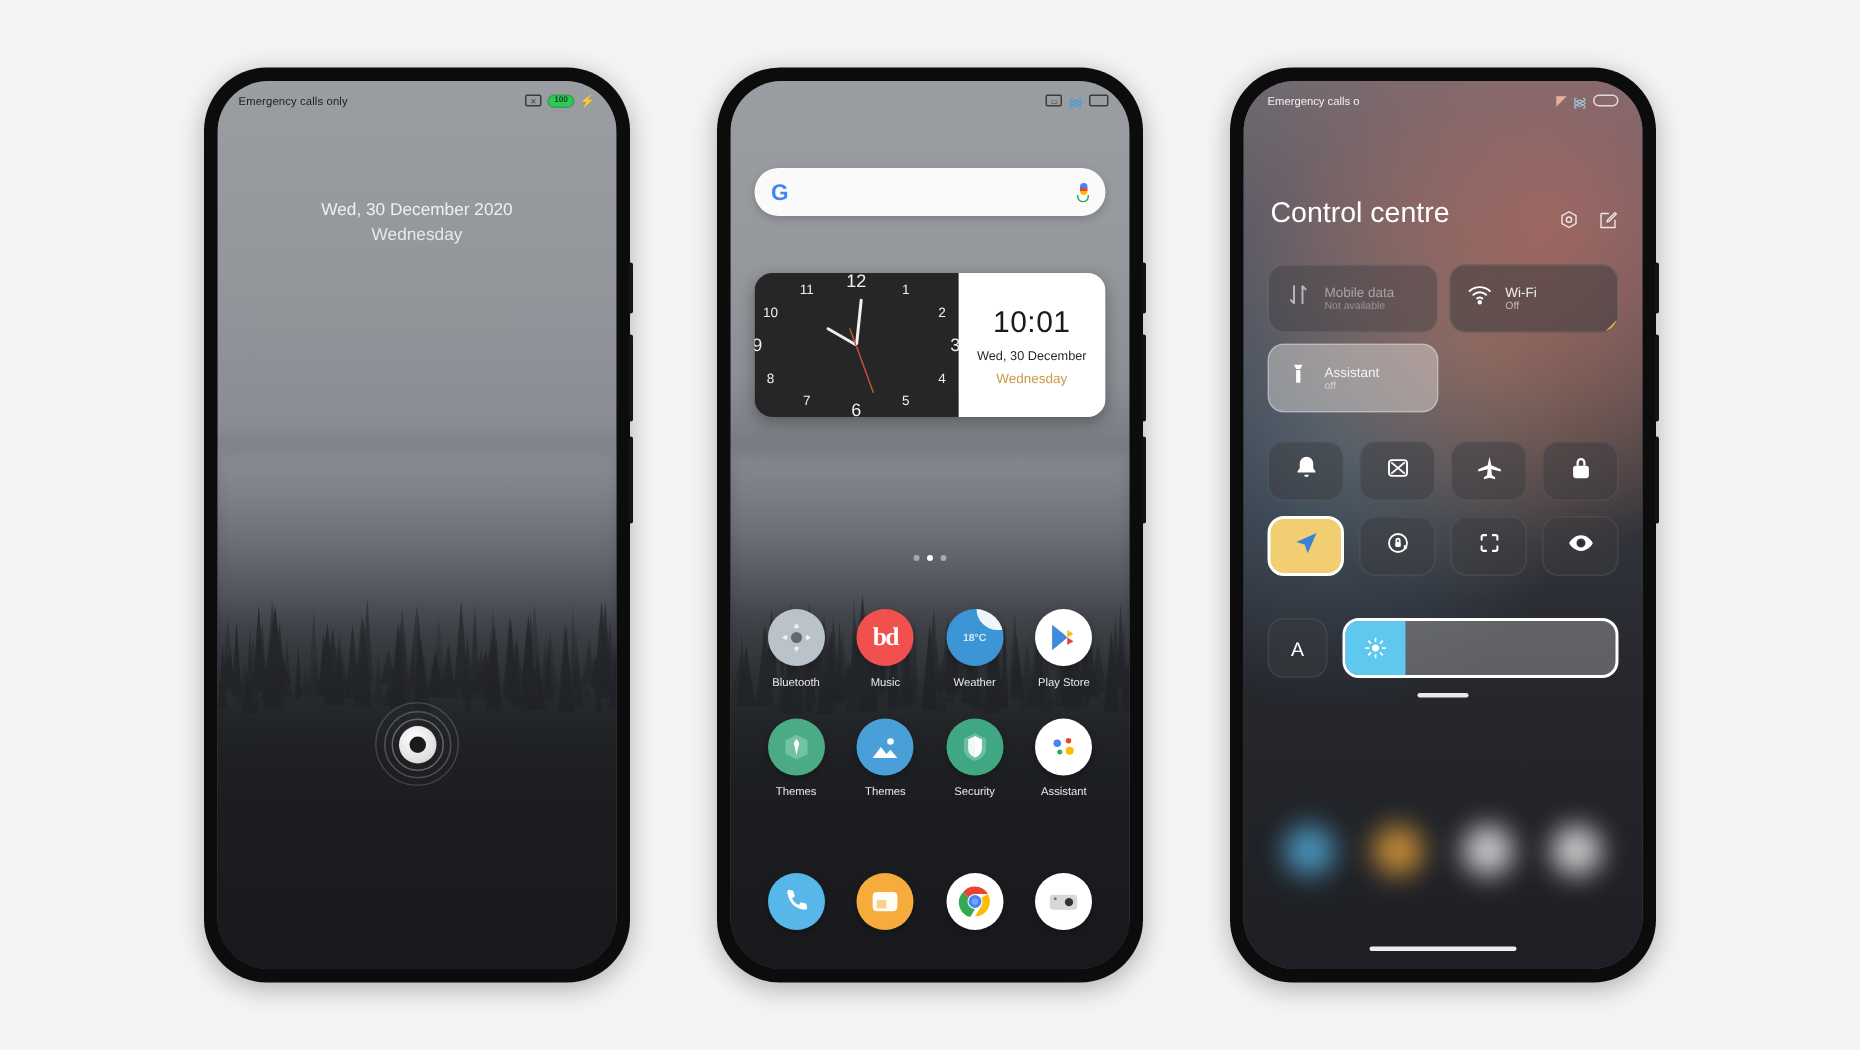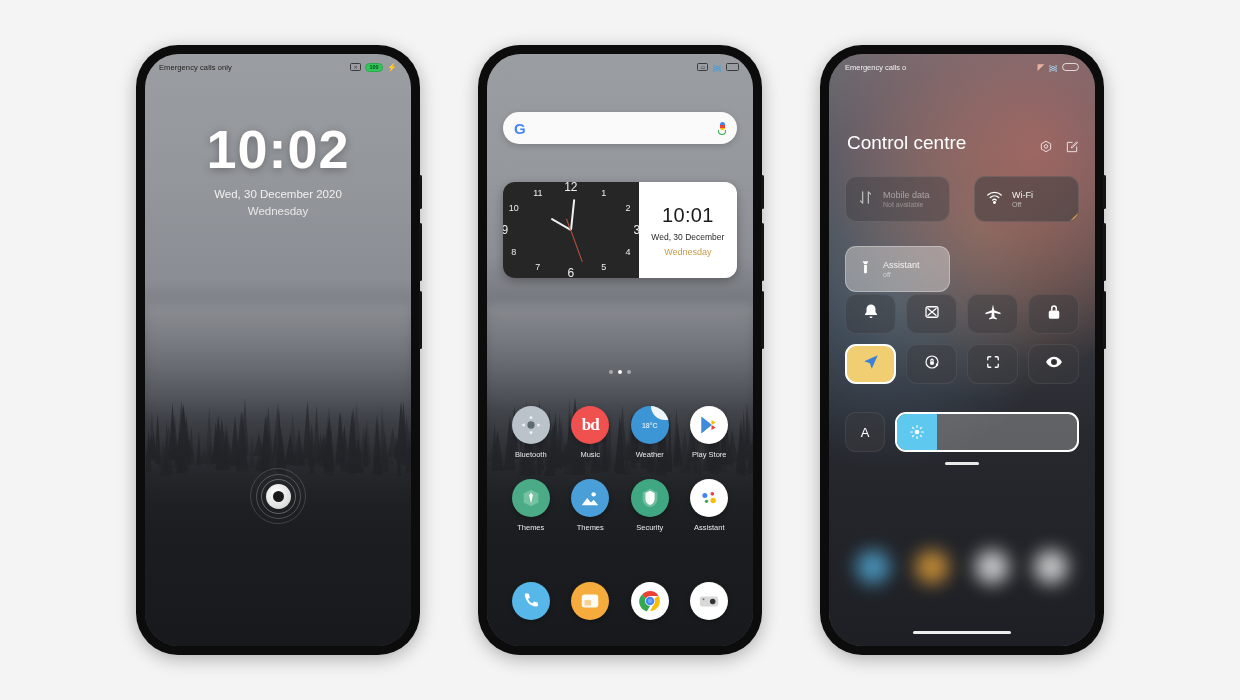--- a/index.html
+++ b/index.html
@@ -218,21 +218,21 @@
   .cc-title {
     position: absolute; top: 78px; left: 18px;
     font-size: 19px; color: #fff; font-weight: 400;
   }
   .cc-actions {
     position: absolute; top: 86px; right: 16px; display: flex; gap: 12px;
   }
   .cc-act { width: 14px; height: 14px; opacity: .85; }
   .tiles {
     position: absolute; top: 122px; left: 16px; right: 16px;
-    display: grid; grid-template-columns: 1fr 1fr; gap: 24px;
+    display: grid; grid-template-columns: 1fr 1fr; gap: 7px;
   }
   .tile {
     height: 46px; border-radius: 11px;
     background: rgba(58,58,62,.52);
     border: .5px solid rgba(255,255,255,.10);
     display: flex; align-items: center; gap: 9px; padding: 0 11px;
     position: relative; overflow: hidden;
   }
   .tile.light { background: rgba(235,232,228,.42); border-color: rgba(255,255,255,.3); }
   .tile.dim   { background: rgba(58,58,62,.40); }
@@ -448,21 +448,20 @@
       <div class="statusbar">
         <div class="sb-left">Emergency calls only</div>
         <div class="sb-right">
           <div class="ic-sim">✕</div>
           <div class="ic-batt-green">100</div>
           <div class="ic-bolt">⚡</div>
         </div>
       </div>
 
       <div class="lock-clock">
-        <div class="lock-time">10:02</div>
         <div class="lock-date">Wed, 30 December 2020</div>
         <div class="lock-day">Wednesday</div>
       </div>
 
       <div class="fingerprint">
         <div class="ring r1"></div>
         <div class="ring r2"></div>
         <div class="ring r3"></div>
         <div class="ring r4"></div>
         <div class="ring r5"></div>

